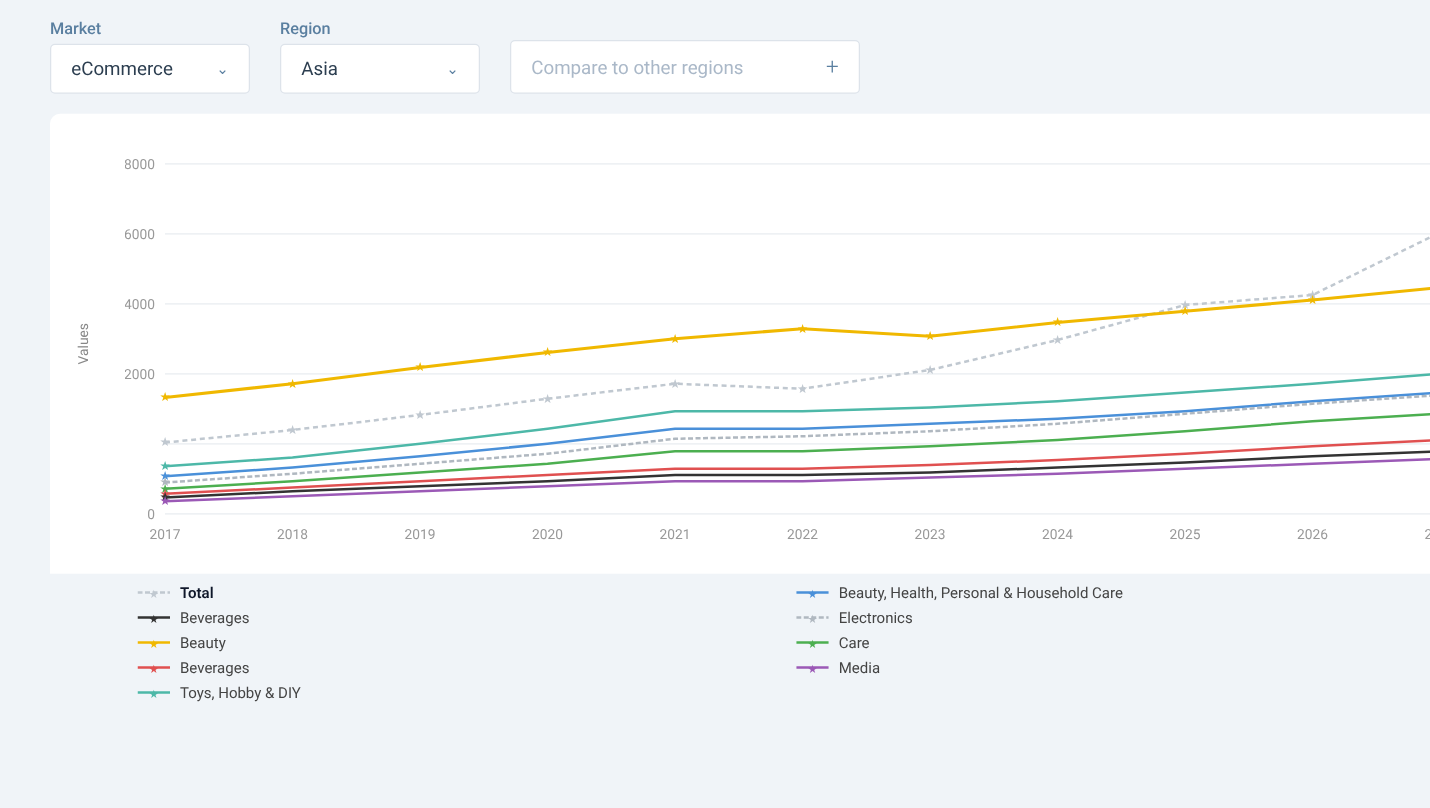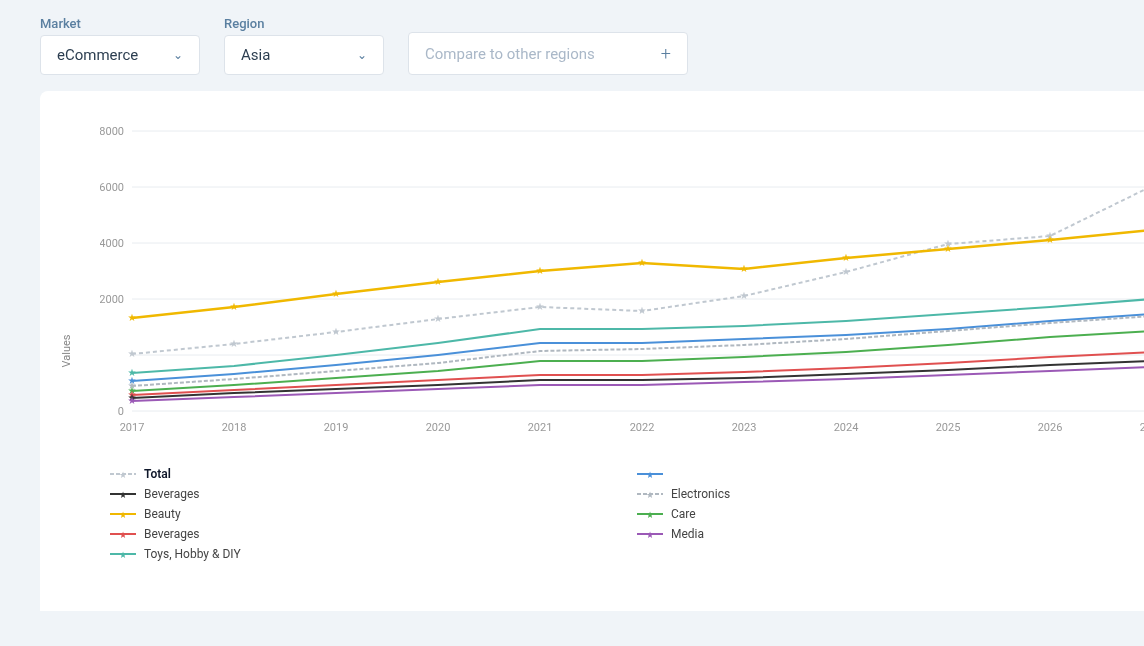--- a/index.html
+++ b/index.html
@@ -54,21 +54,21 @@
       margin-left: auto;
       color: #5a7fa0;
       font-size: 18px;
       font-weight: 300;
     }
     .chart-area {
       background: white;
       margin: 0 0 0 40px;
       border-radius: 8px 0 0 0;
       padding: 20px 20px 0 0;
-      height: 520px;
+      height: 368px;
       position: relative;
     }
     .chart-container {
       position: relative;
       width: 100%;
       height: 340px;
       margin-left: 60px;
     }
     .y-axis-label {
       position: absolute;
@@ -214,20 +214,21 @@
         <line x1="0" y1="6" x2="26" y2="6" stroke="#c0c8d0" stroke-width="2" stroke-dasharray="4,2"></line>
         <text x="13" y="10" text-anchor="middle" font-size="9" fill="#c0c8d0">★</text>
       </svg>
       <span style="color:#0f172a; font-weight:600;">Total</span>
     </div>
     <div class="legend-item">
       <svg width="26" height="12">
         <line x1="0" y1="6" x2="26" y2="6" stroke="#4a90d9" stroke-width="2"></line>
         <text x="13" y="10" text-anchor="middle" font-size="9" fill="#4a90d9">★</text>
       </svg>
+      <span>Beauty, Health, Personal &amp; Household Care</span>
     </div>
     <div class="legend-item">
       <svg width="26" height="12">
         <line x1="0" y1="6" x2="26" y2="6" stroke="#333" stroke-width="2"></line>
         <text x="13" y="10" text-anchor="middle" font-size="9" fill="#333">★</text>
       </svg>
       <span>Beverages</span>
     </div>
     <div class="legend-item">
       <svg width="26" height="12">

